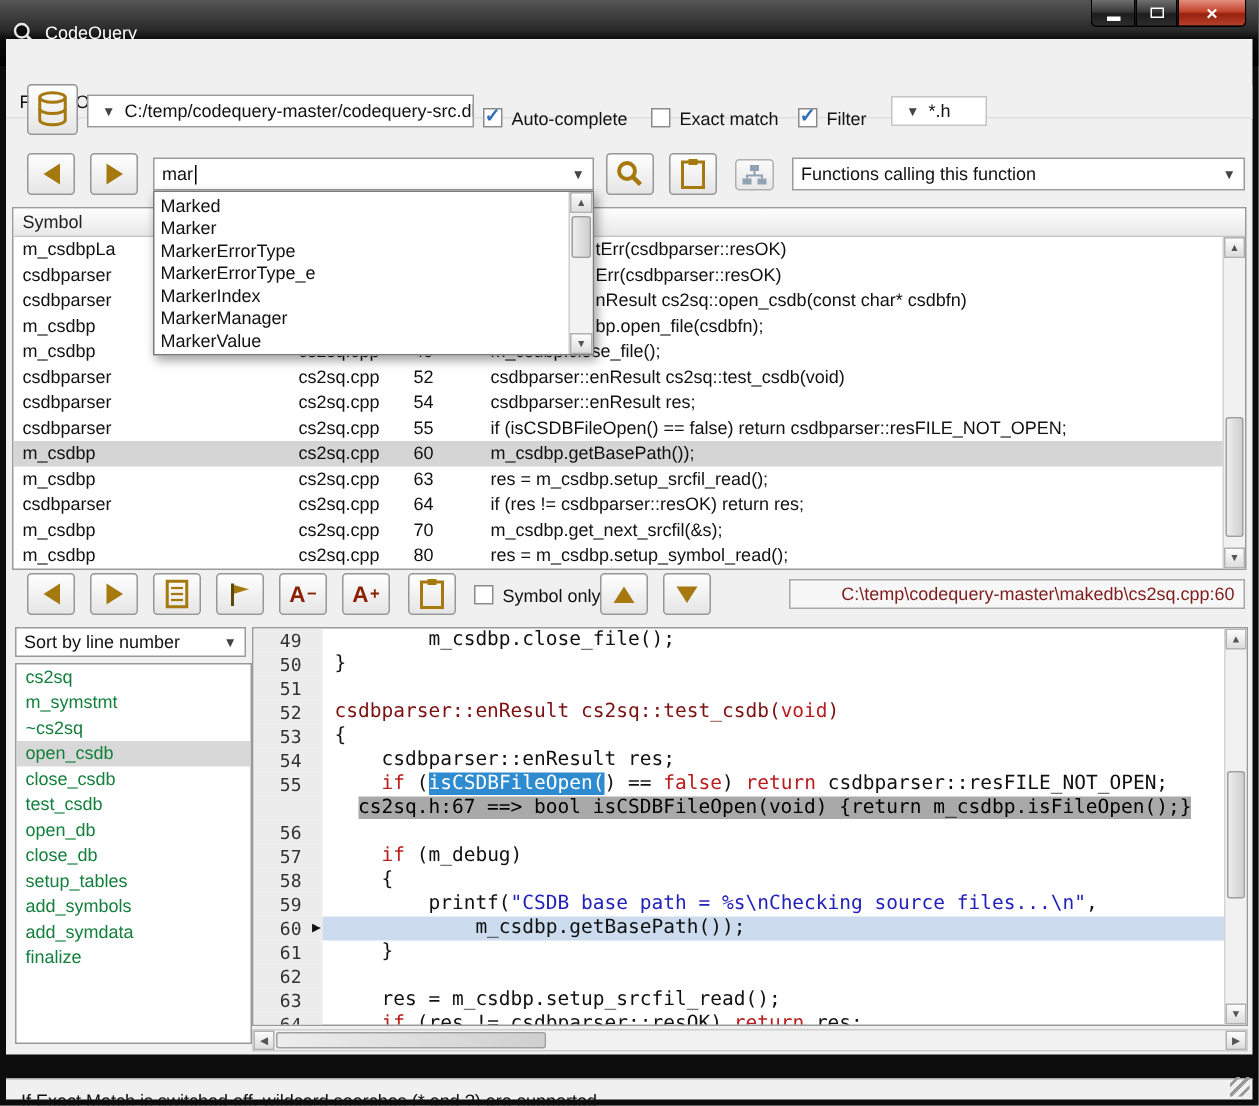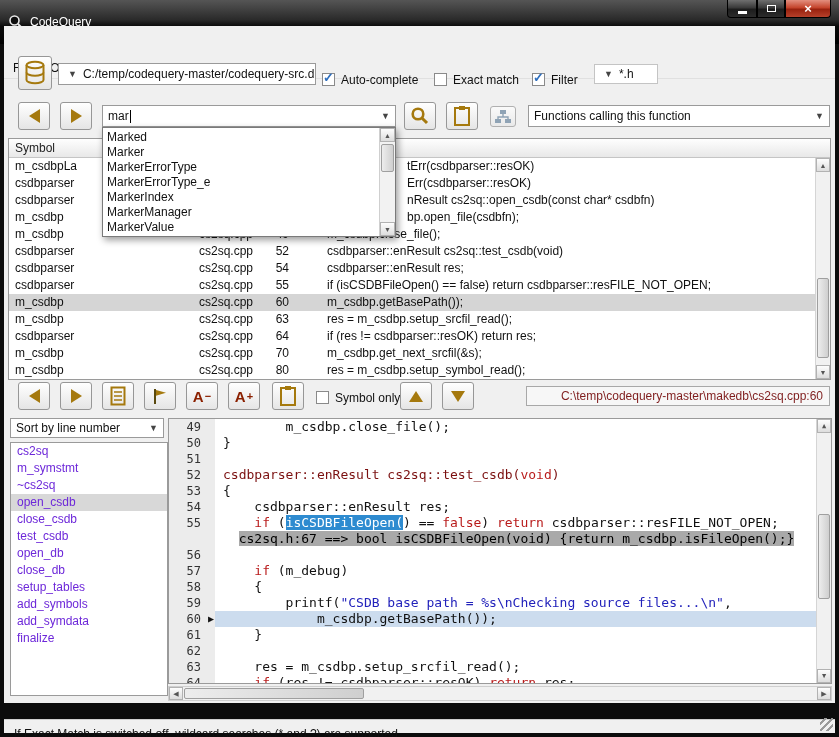--- a/index.html
+++ b/index.html
@@ -53,30 +53,30 @@
   
   .table{position:absolute;left:4px;top:112px;width:823px;height:242px;background:#fff;border:1px solid #9a9a9a;overflow:hidden;}
   .thead{height:19px;background:linear-gradient(#fefefe,#e8e8e8);border-bottom:1px solid #c5c5c5;display:flex;font-size:12px;color:#222;}
   .th-sym{width:100px;padding-left:6px;line-height:19px;border-right:1px solid #cfcfcf;}
   .trow{height:17px;display:flex;font-size:12px;line-height:17px;position:relative;color:#111;white-space:nowrap;}
   .c-sym{width:190px;padding-left:6px;overflow:hidden;flex:none;}
   .c-file{width:56px;flex:none;}
   .c-line{width:34px;text-align:right;flex:none;}
   .c-prev{padding-left:38px;overflow:hidden;}
   .trow.sel{background:#d5d5d5;}
-  .trow.occ .c-prev{position:absolute;left:388px;top:0;padding-left:10px;text-align:center;}
+  .trow.occ .c-prev{position:absolute;left:388px;top:0;padding-left:0;text-align:center;}
   .tv-scroll{position:absolute;right:0;top:19px;bottom:0;width:15px;background:#f1f1f1;border-left:1px solid #d5d5d5;}
   
   .pathfield{position:absolute;left:522px;top:360px;width:304px;height:20px;background:#f7f7f7;border:1px solid #a8a8a8;
     font-size:12px;line-height:18px;text-align:right;padding:0 6px;white-space:nowrap;overflow:hidden;color:#7f1d1d;}
   .abtn-a{color:#8b2000;font-weight:bold;font-size:15px;}
   .abtn-s{color:#8b2000;font-weight:bold;font-size:11px;margin-left:1px;vertical-align:4px;}
   
   .sidebar-list{position:absolute;left:6px;top:416px;width:158px;height:254px;background:#fff;border:1px solid #9a9a9a;overflow:hidden;}
-  .sitem{height:17px;line-height:17px;padding-left:6px;font-size:12px;color:#6d28d9;white-space:nowrap;}
+  .sitem{height:17px;line-height:17px;padding-left:6px;font-size:12px;color:#15803d;white-space:nowrap;}
   .sitem.sel{background:#d8d8d8;}
   
   .codeview{position:absolute;left:164px;top:392px;width:664px;height:266px;background:#fff;border:1px solid #9a9a9a;overflow:hidden;
     font-family:"DejaVu Sans Mono",monospace;font-size:13px;}
   .cline{display:flex;height:16px;line-height:16px;white-space:pre;}
   .gut{width:46px;flex:none;background:#ececec;color:#333;text-align:right;padding-right:14px;font-size:12px;position:relative;}
   .curmark{position:absolute;right:1px;top:1px;color:#111;font-size:10px;line-height:14px;}
   .ctext{flex:1;padding-left:8px;color:#111;}
   .cline.current .ctext{background:#ccdcee;}
   .c-kw{color:#b91c1c;}

